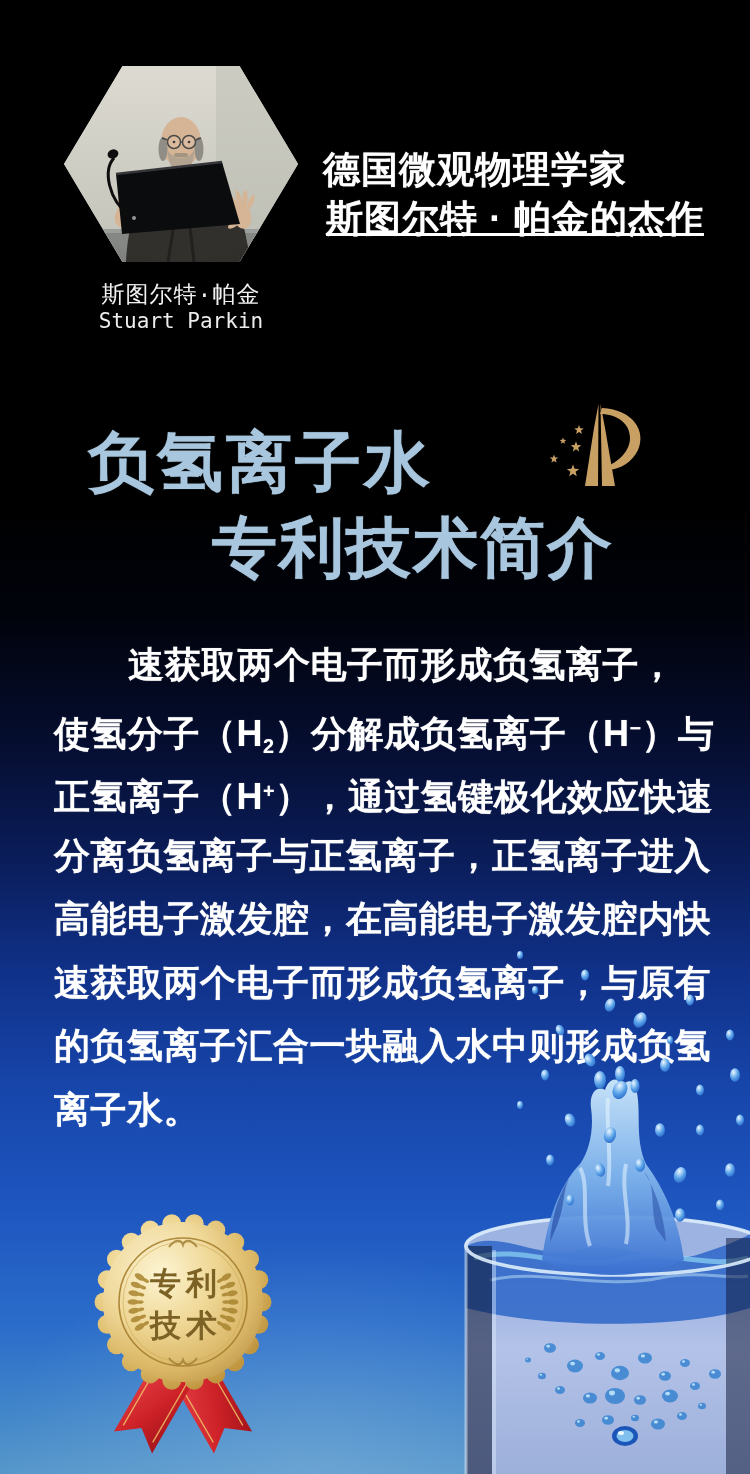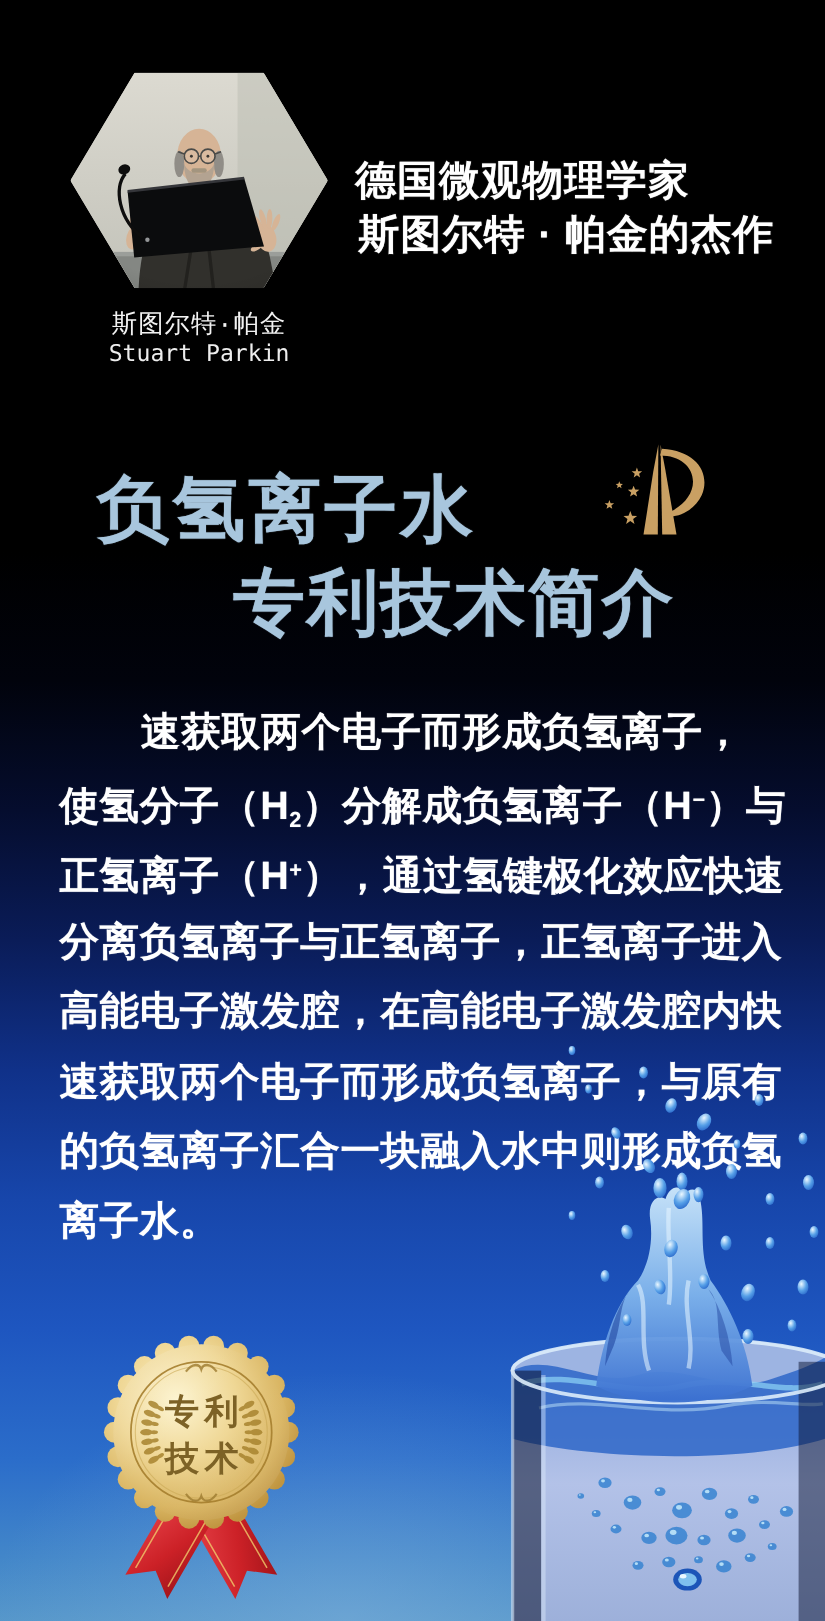--- a/index.html
+++ b/index.html
@@ -26,23 +26,23 @@
     left:64px;top:279px;width:234px;text-align:center;
     color:#f2f2f2;font-size:23px;letter-spacing:1px;
     font-family:Liberation Mono, monospace;
   }
   .caption-en{
     left:64px;top:309px;width:234px;text-align:center;
     color:#ededed;font-size:21px;
     font-family:"DejaVu Sans Mono","Liberation Mono",monospace;
   }
   .headline{color:#fff;font-weight:700;font-size:37px;letter-spacing:1px;white-space:nowrap;
-    text-shadow:0 0 1px rgba(255,255,255,.6);}
+    text-shadow:0 0 1px rgba(255,255,255,.6);margin-top:6px;}
   .headline.l1{left:323px;top:139px;}
-  .headline.l2{left:326px;top:188px;}
+  .headline.l2{left:326px;top:188px;text-decoration:underline;}
   .title{color:#a8c6dd;font-weight:700;white-space:nowrap;
     text-shadow:0 0 1px rgba(168,198,221,.8);}
   .title.l1{left:88px;top:418px;font-size:66px;letter-spacing:3px;}
   .title.l2{left:212px;top:504px;font-size:65px;letter-spacing:2px;}
   .bodytext{left:54px;top:633px;width:660px;}
   .body-line{
     height:63.5px;line-height:63.5px;white-space:nowrap;
     color:#ffffff;font-weight:700;font-size:36px;letter-spacing:0.5px;
     text-shadow:0 0 1px rgba(255,255,255,.5);
   }

